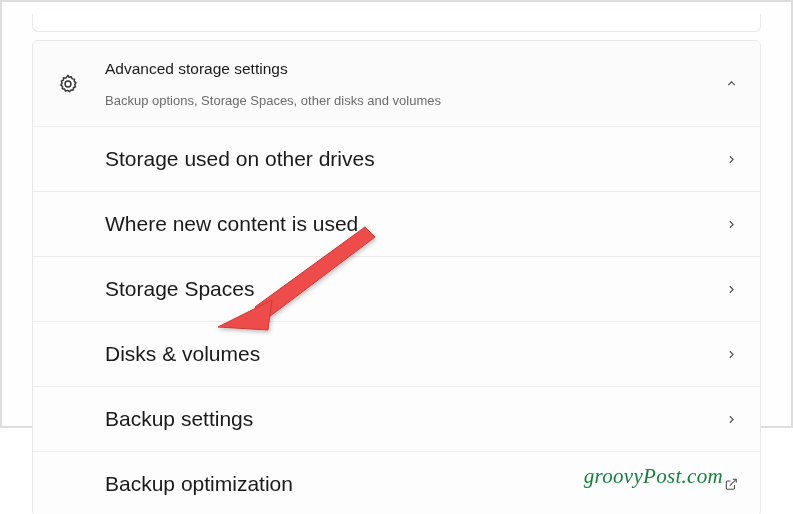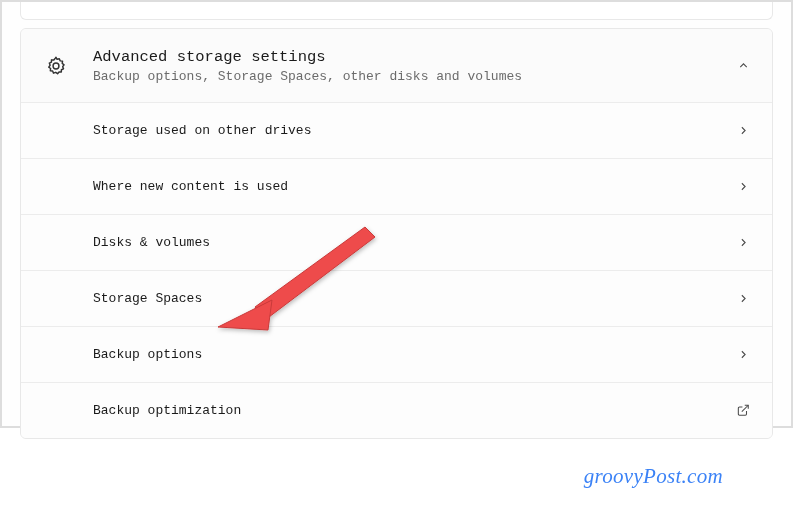--- a/index.html
+++ b/index.html
@@ -9,26 +9,25 @@
     }
     body {
       font-family: "Segoe UI", -apple-system, BlinkMacSystemFont, sans-serif;
       background: #ffffff;
       width: 793px;
       height: 514px;
       overflow: hidden;
       position: relative;
     }
     .container {
-      padding: 0;
+      padding: 12px;
       border: 2px solid #dddddd;
       width: 793px;
       height: 428px;
       background: #fefefe;
-      font-family: Liberation Mono, monospace;
     }
     .top-stub {
       margin: 0 18px;
       height: 18px;
       border: 1px solid #e8e8e8;
       border-top: none;
       border-radius: 0 0 6px 6px;
       background: #ffffff;
     }
     .panel {
@@ -60,33 +59,33 @@
     .header-title {
       font-size: 15.5px;
       color: #1a1a1a;
       font-weight: 400;
       line-height: 1.3;
     }
     .header-subtitle {
       font-size: 13px;
       color: #6b6b6b;
       font-weight: 400;
-      margin-top: 2px;
+      margin-top: 14px;
     }
     .item-row {
       display: flex;
       align-items: center;
       padding: 20px 22px 20px 72px;
       border-top: 1px solid #ececec;
       background: #fdfdfd;
       cursor: pointer;
     }
     .item-label {
       flex: 1;
-      font-size: 13px;
+      font-size: 21px;
       color: #1a1a1a;
       font-weight: 400;
     }
     .chevron {
       width: 14px;
       height: 14px;
       display: flex;
       align-items: center;
       justify-content: center;
       color: #5a5a5a;
@@ -97,21 +96,21 @@
       top: 222px;
       pointer-events: none;
       z-index: 10;
     }
     .watermark {
       position: absolute;
       right: 70px;
       bottom: 25px;
       font-family: Georgia, 'Times New Roman', serif;
       font-size: 21px;
-      color: #3b82f6;
+      color: #15803d;
       font-style: italic;
       pointer-events: none;
       z-index: 5;
       letter-spacing: 0.3px;
     }
   </style>
 </head>
 <body>
 
 <div class="container">
@@ -149,39 +148,39 @@
     <div class="item-row">
       <div class="item-label">Where new content is used</div>
       <span class="chevron">
         <svg width="13" height="13" viewBox="0 0 24 24" fill="none" stroke="#4a4a4a" stroke-width="2">
           <polyline points="9 6 15 12 9 18"></polyline>
         </svg>
       </span>
     </div>
 
     <div class="item-row">
+      <div class="item-label">Storage Spaces</div>
+      <span class="chevron">
+        <svg width="13" height="13" viewBox="0 0 24 24" fill="none" stroke="#4a4a4a" stroke-width="2">
+          <polyline points="9 6 15 12 9 18"></polyline>
+        </svg>
+      </span>
+    </div>
+
+    <div class="item-row">
       <div class="item-label">Disks &amp; volumes</div>
       <span class="chevron">
         <svg width="13" height="13" viewBox="0 0 24 24" fill="none" stroke="#4a4a4a" stroke-width="2">
           <polyline points="9 6 15 12 9 18"></polyline>
         </svg>
       </span>
     </div>
 
     <div class="item-row">
-      <div class="item-label">Storage Spaces</div>
-      <span class="chevron">
-        <svg width="13" height="13" viewBox="0 0 24 24" fill="none" stroke="#4a4a4a" stroke-width="2">
-          <polyline points="9 6 15 12 9 18"></polyline>
-        </svg>
-      </span>
-    </div>
-
-    <div class="item-row">
-      <div class="item-label">Backup options</div>
+      <div class="item-label">Backup settings</div>
       <span class="chevron">
         <svg width="13" height="13" viewBox="0 0 24 24" fill="none" stroke="#4a4a4a" stroke-width="2">
           <polyline points="9 6 15 12 9 18"></polyline>
         </svg>
       </span>
     </div>
 
     <div class="item-row">
       <div class="item-label">Backup optimization</div>
       <span class="chevron">

